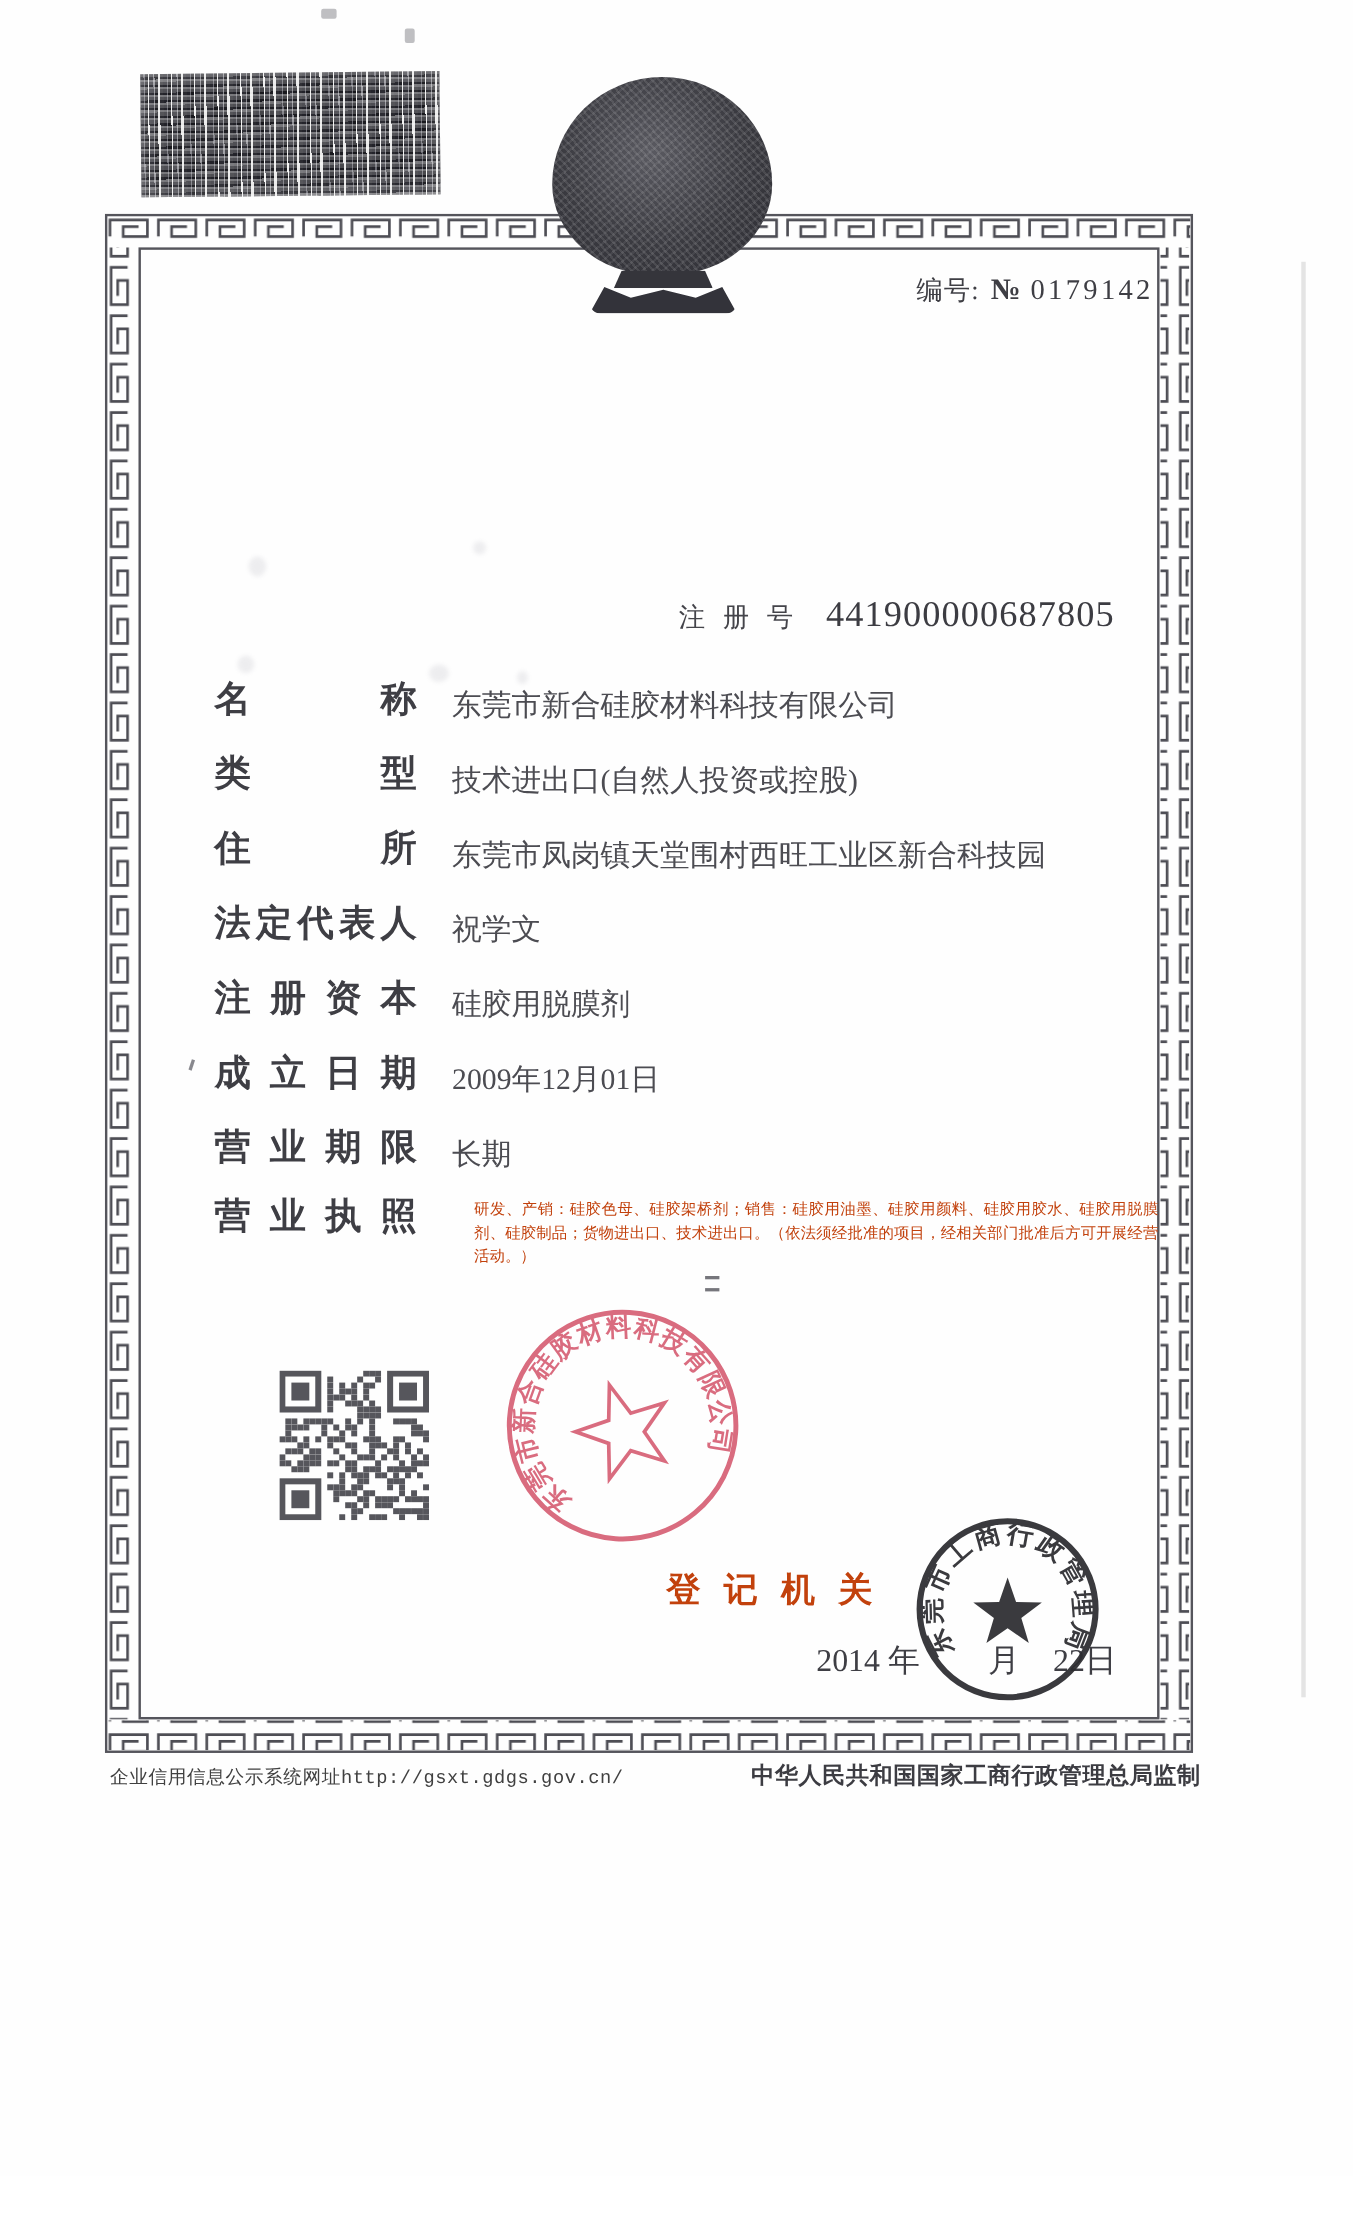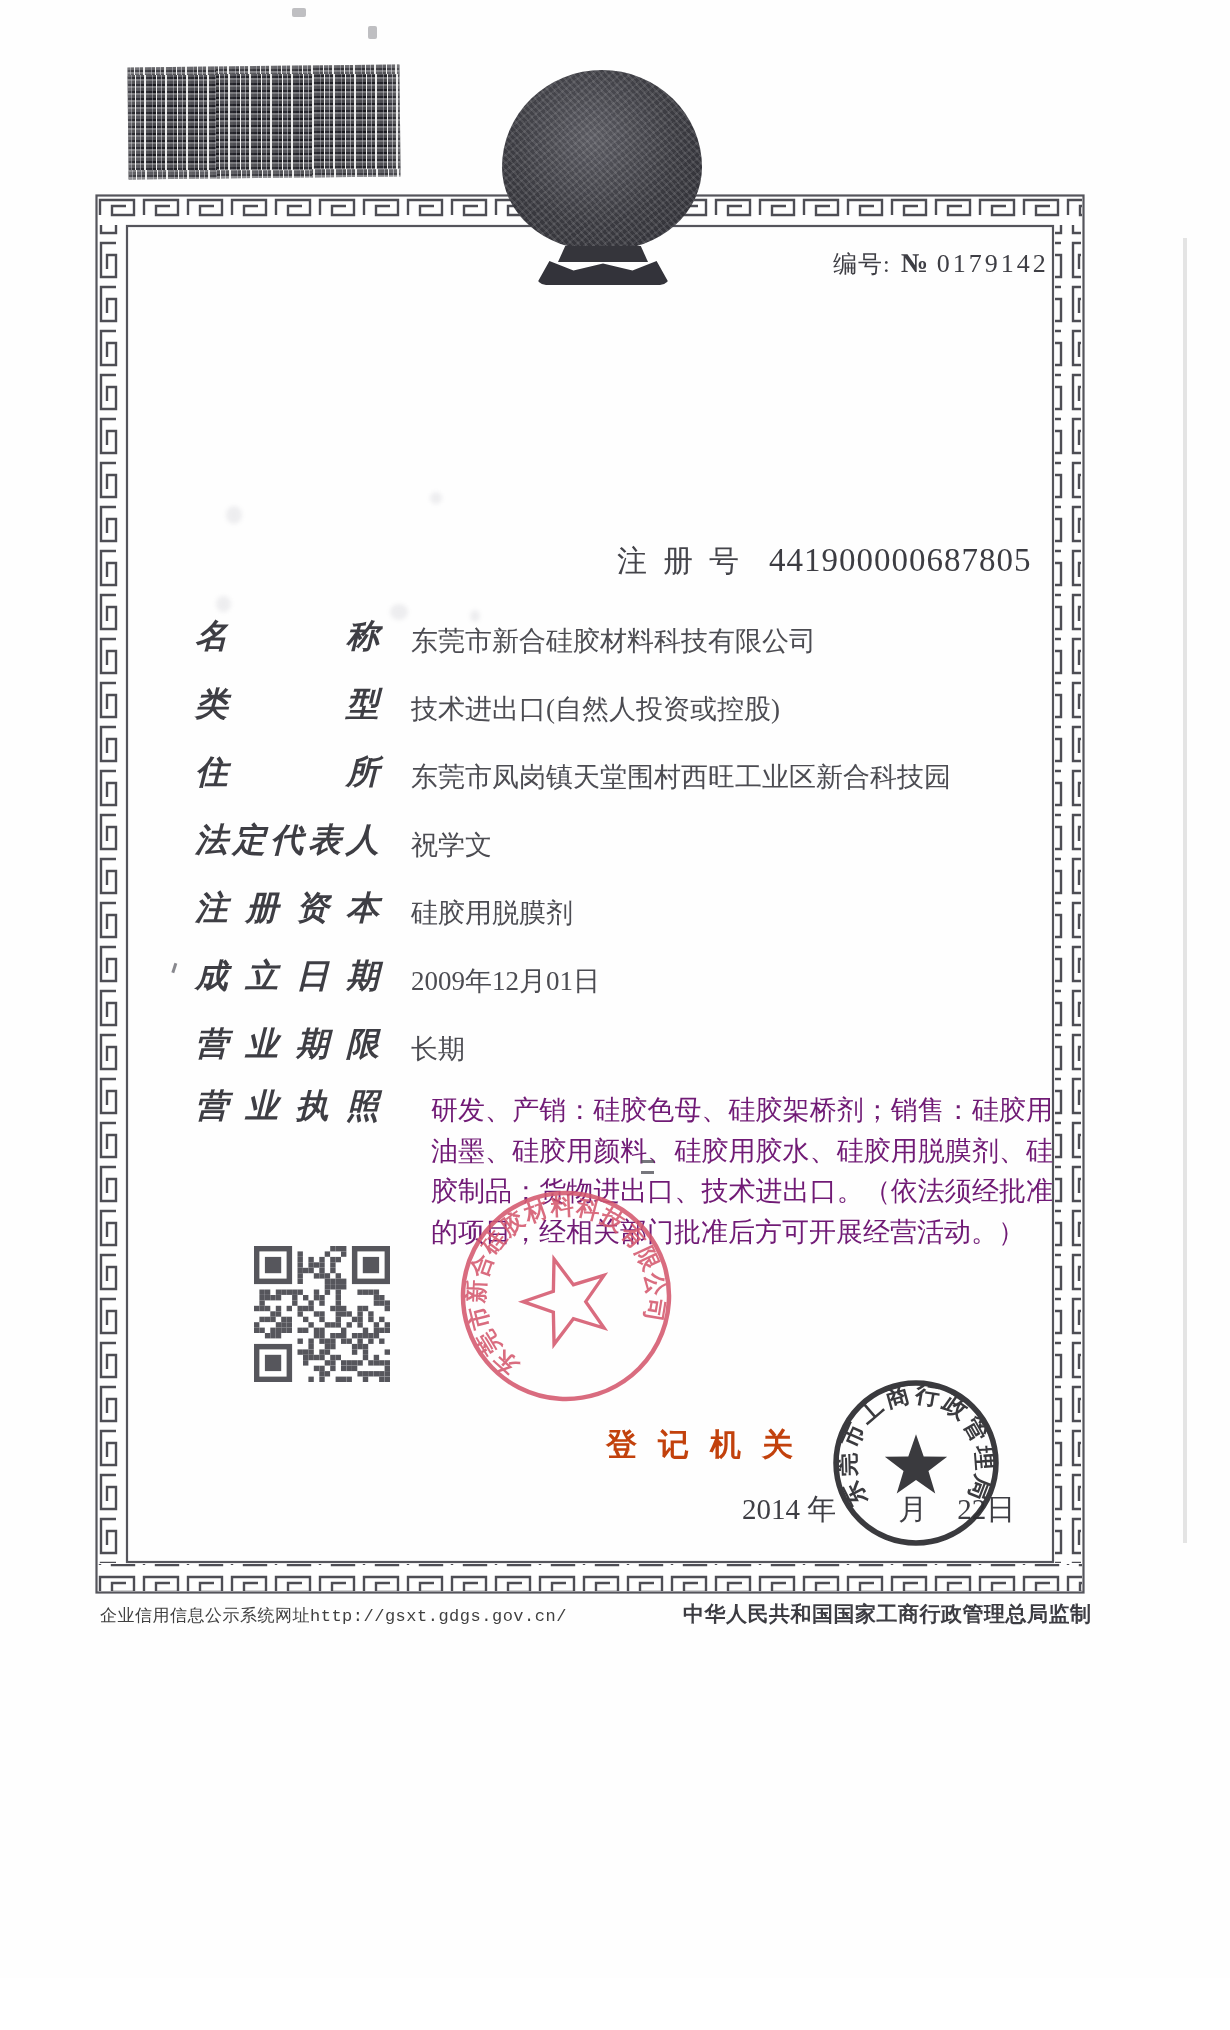--- a/index.html
+++ b/index.html
@@ -38,32 +38,32 @@
   
   .serial{position:absolute;left:833px;top:248px;font-size:24px;color:#3e3e44;letter-spacing:1px;z-index:4;white-space:nowrap;}
   .serial .numero{font-weight:700;font-size:27px;margin:0 8px 0 10px;}
   .serial .digits{font-size:26px;letter-spacing:3px;}
 
   .title{position:absolute;left:0;top:338px;width:1230px;text-align:center;z-index:4;
     font-size:126px;font-weight:900;letter-spacing:48px;padding-left:24px;box-sizing:border-box;
     color:#26262b;text-shadow:0 0 1px #3a3a3a, 1px 1px 0 rgba(90,90,95,.5);}
 
   .reg-line{position:absolute;left:617px;top:541px;z-index:4;white-space:nowrap;}
-  .reg-line .reg-label{font-size:30px;letter-spacing:16px;color:#44444a;}
+  .reg-line .reg-label{font-size:24px;letter-spacing:16px;color:#44444a;}
   .reg-line .reg-number{font-size:33px;letter-spacing:1px;color:#3c3c42;margin-left:10px;}
 
   
   .rows{position:absolute;left:195px;top:0;z-index:4;}
   .row{position:absolute;left:0;white-space:nowrap;}
   .flabel{display:inline-block;width:184px;font-size:33px;font-weight:600;color:#3e3e44;
-    text-align:justify;text-align-last:justify;vertical-align:top;line-height:1.25;font-style:italic;}
+    text-align:justify;text-align-last:justify;vertical-align:top;line-height:1.25;}
   .fvalue{display:inline-block;margin-left:28px;font-size:27px;color:#4c4c52;vertical-align:top;
     line-height:1.5;padding-top:5px;}
-  .row.scope .fvalue{white-space:normal;width:622px;font-size:27px;line-height:1.5;
-    text-align:justify;padding-top:4px;color:#701a75;margin-left:48px;}
+  .row.scope .fvalue{white-space:normal;width:622px;font-size:14px;line-height:1.5;
+    text-align:justify;padding-top:4px;color:#c2410c;margin-left:48px;}
 
   .equals-mark{position:absolute;left:641px;top:1160px;width:13px;height:8px;z-index:4;
     border-top:3px solid #55555c;border-bottom:3px solid #55555c;opacity:.8;}
   .comma-mark{position:absolute;left:166px;top:962px;width:7px;height:10px;z-index:4;
     border-right:3px solid #6a6a72;transform:rotate(18deg);opacity:.8;}
 
   
   .qr{position:absolute;left:254px;top:1246px;width:136px;height:136px;z-index:4;opacity:.88;}
 
   

